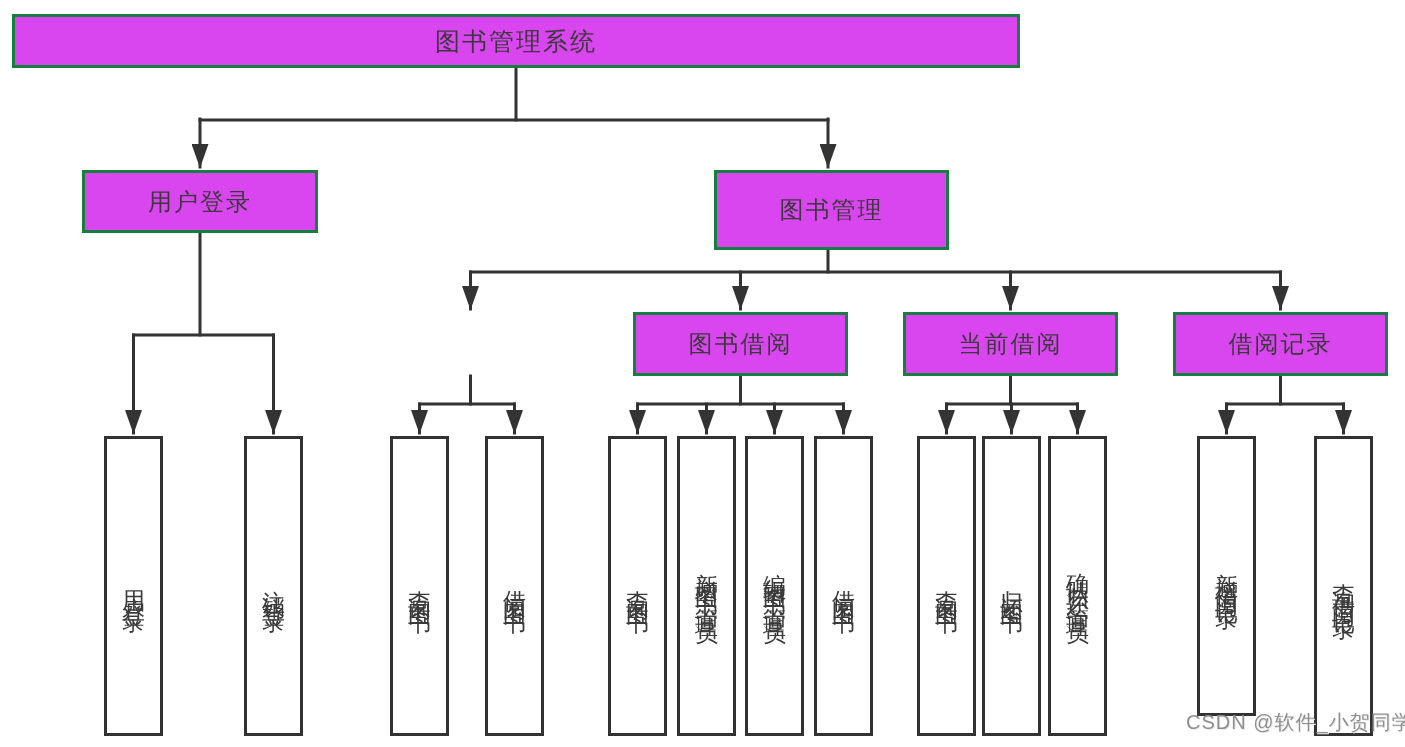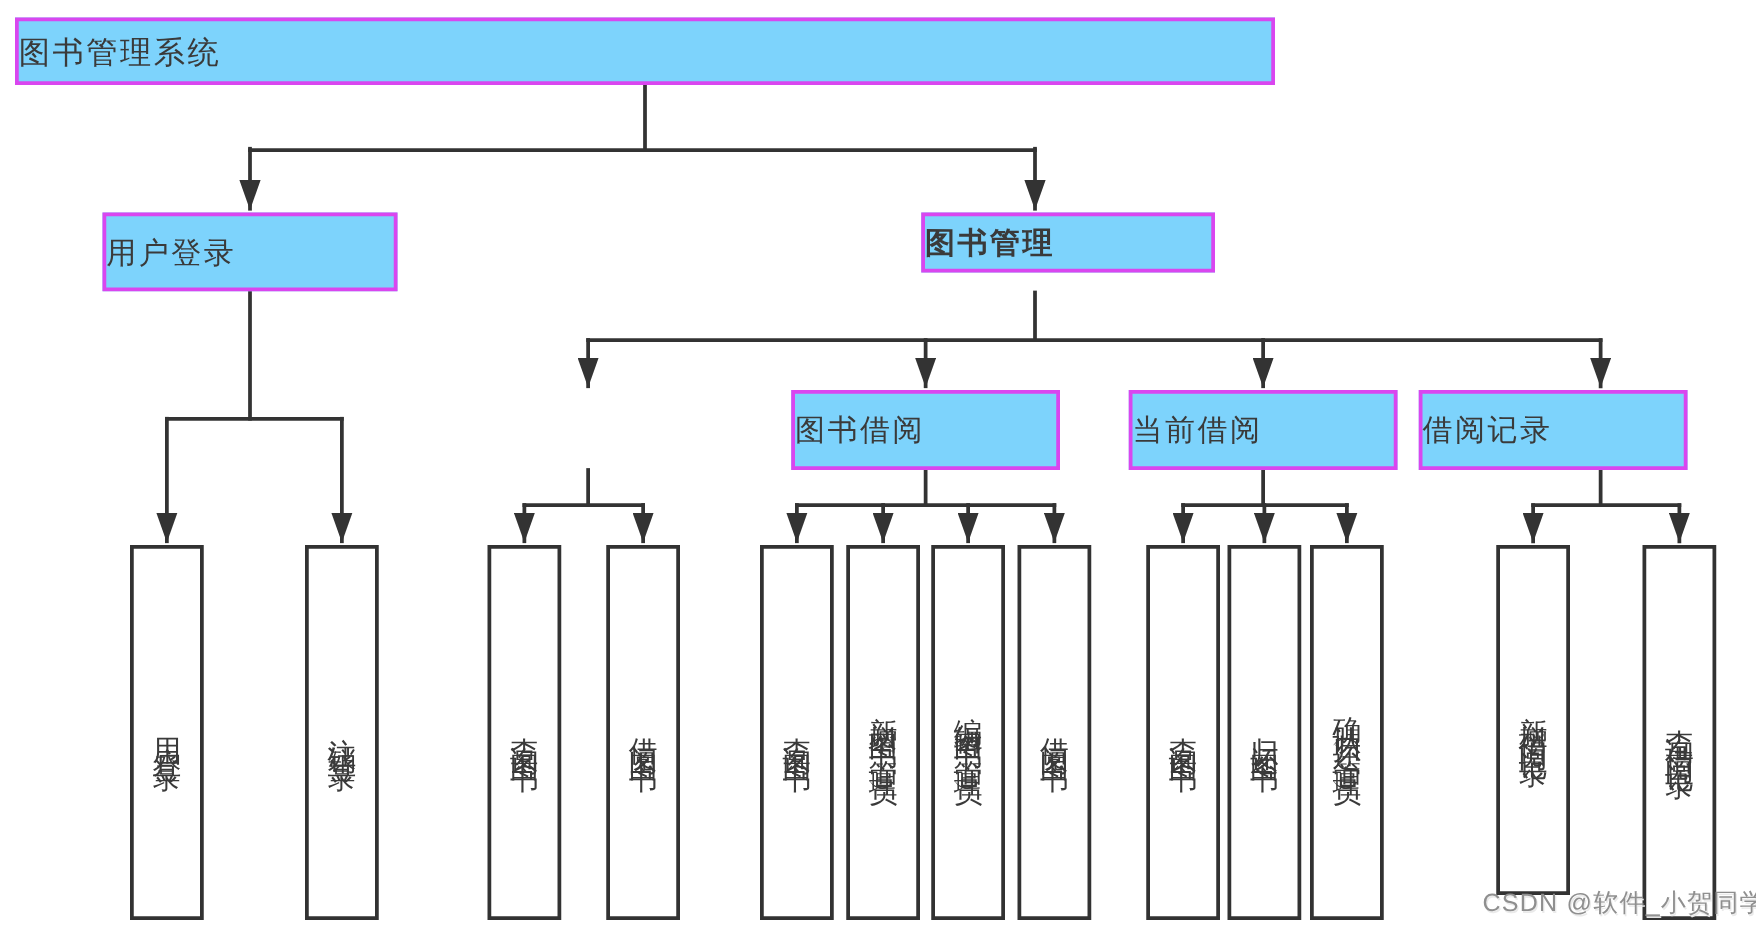--- a/index.html
+++ b/index.html
@@ -6,23 +6,23 @@
   #canvas{
     position:relative;
     width:1405px;height:747px;
     background:#ffffff;
     font-family:"Liberation Sans","DejaVu Sans",sans-serif;
     overflow:hidden;
   }
   #connectors{position:absolute;left:0;top:0;z-index:0;}
   .hbox{
     position:absolute;
-    background:#7dd3fc;
-    border:3px solid #d946ef;
-    display:flex;align-items:center;justify-content:flex-start;
+    background:#d946ef;
+    border:3px solid #15803d;
+    display:flex;align-items:center;justify-content:center;
     font-size:24px;color:#3a3a3a;letter-spacing:2px;
     z-index:1;box-sizing:border-box;
     white-space:nowrap;
   }
   .vbox{
     position:absolute;
     background:#ffffff;
     border:3px solid #323232;
     display:flex;align-items:center;justify-content:center;
     z-index:1;box-sizing:border-box;
@@ -101,31 +101,31 @@
     </g>
   </svg>
 
   <div class="hbox" style="left:12px;top:14px;width:1008px;height:54px;font-size:25px;">
     <span>图书管理系统</span>
   </div>
 
   <div class="hbox" style="left:82px;top:170px;width:236px;height:63px;">
     <span>用户登录</span>
   </div>
-  <div class="hbox" style="left:737px;top:170px;width:235px;height:48px;font-weight:bold;">
+  <div class="hbox" style="left:714px;top:170px;width:235px;height:80px;">
     <span>图书管理</span>
   </div>
 
   <div class="hbox" style="left:633px;top:312px;width:215px;height:64px;">
     <span>图书借阅</span>
   </div>
   <div class="hbox" style="left:903px;top:312px;width:215px;height:64px;">
     <span>当前借阅</span>
   </div>
-  <div class="hbox" style="left:1135px;top:312px;width:215px;height:64px;">
+  <div class="hbox" style="left:1173px;top:312px;width:215px;height:64px;">
     <span>借阅记录</span>
   </div>
 
   <div class="vbox" style="left:104px;top:436px;width:59px;height:300px;">
     <span class="vtext">用户登录</span>
   </div>
   <div class="vbox" style="left:244px;top:436px;width:59px;height:300px;">
     <span class="vtext">注销登录</span>
   </div>
 

